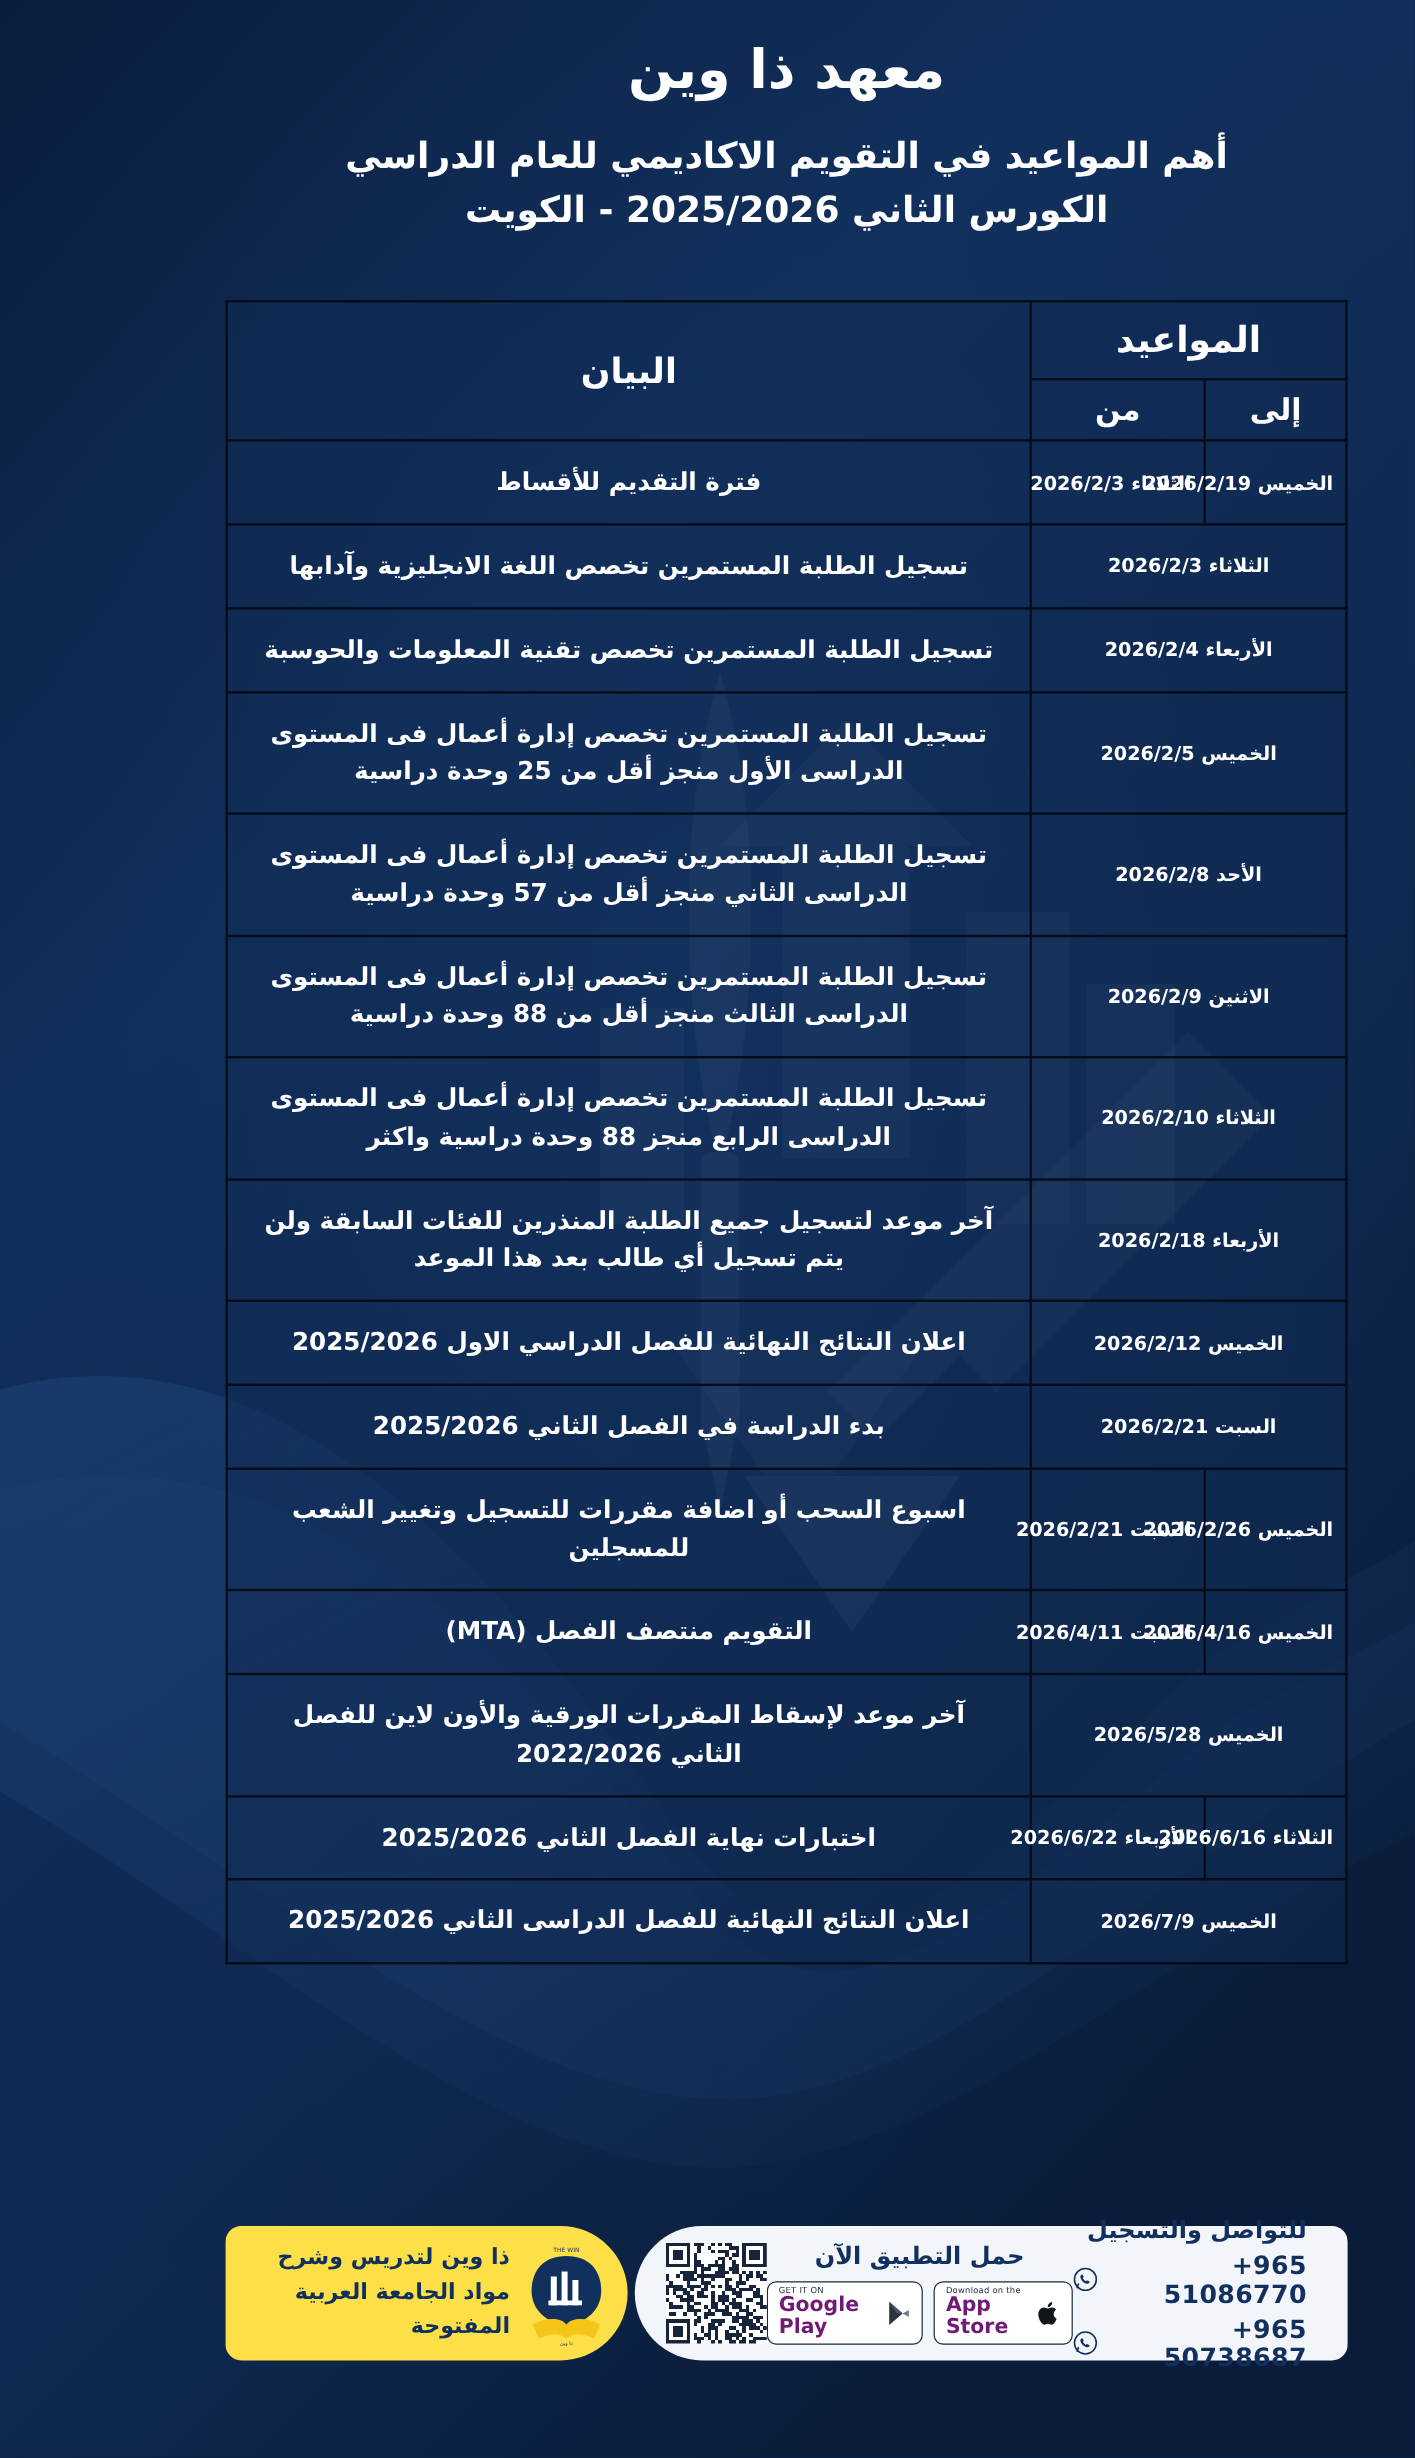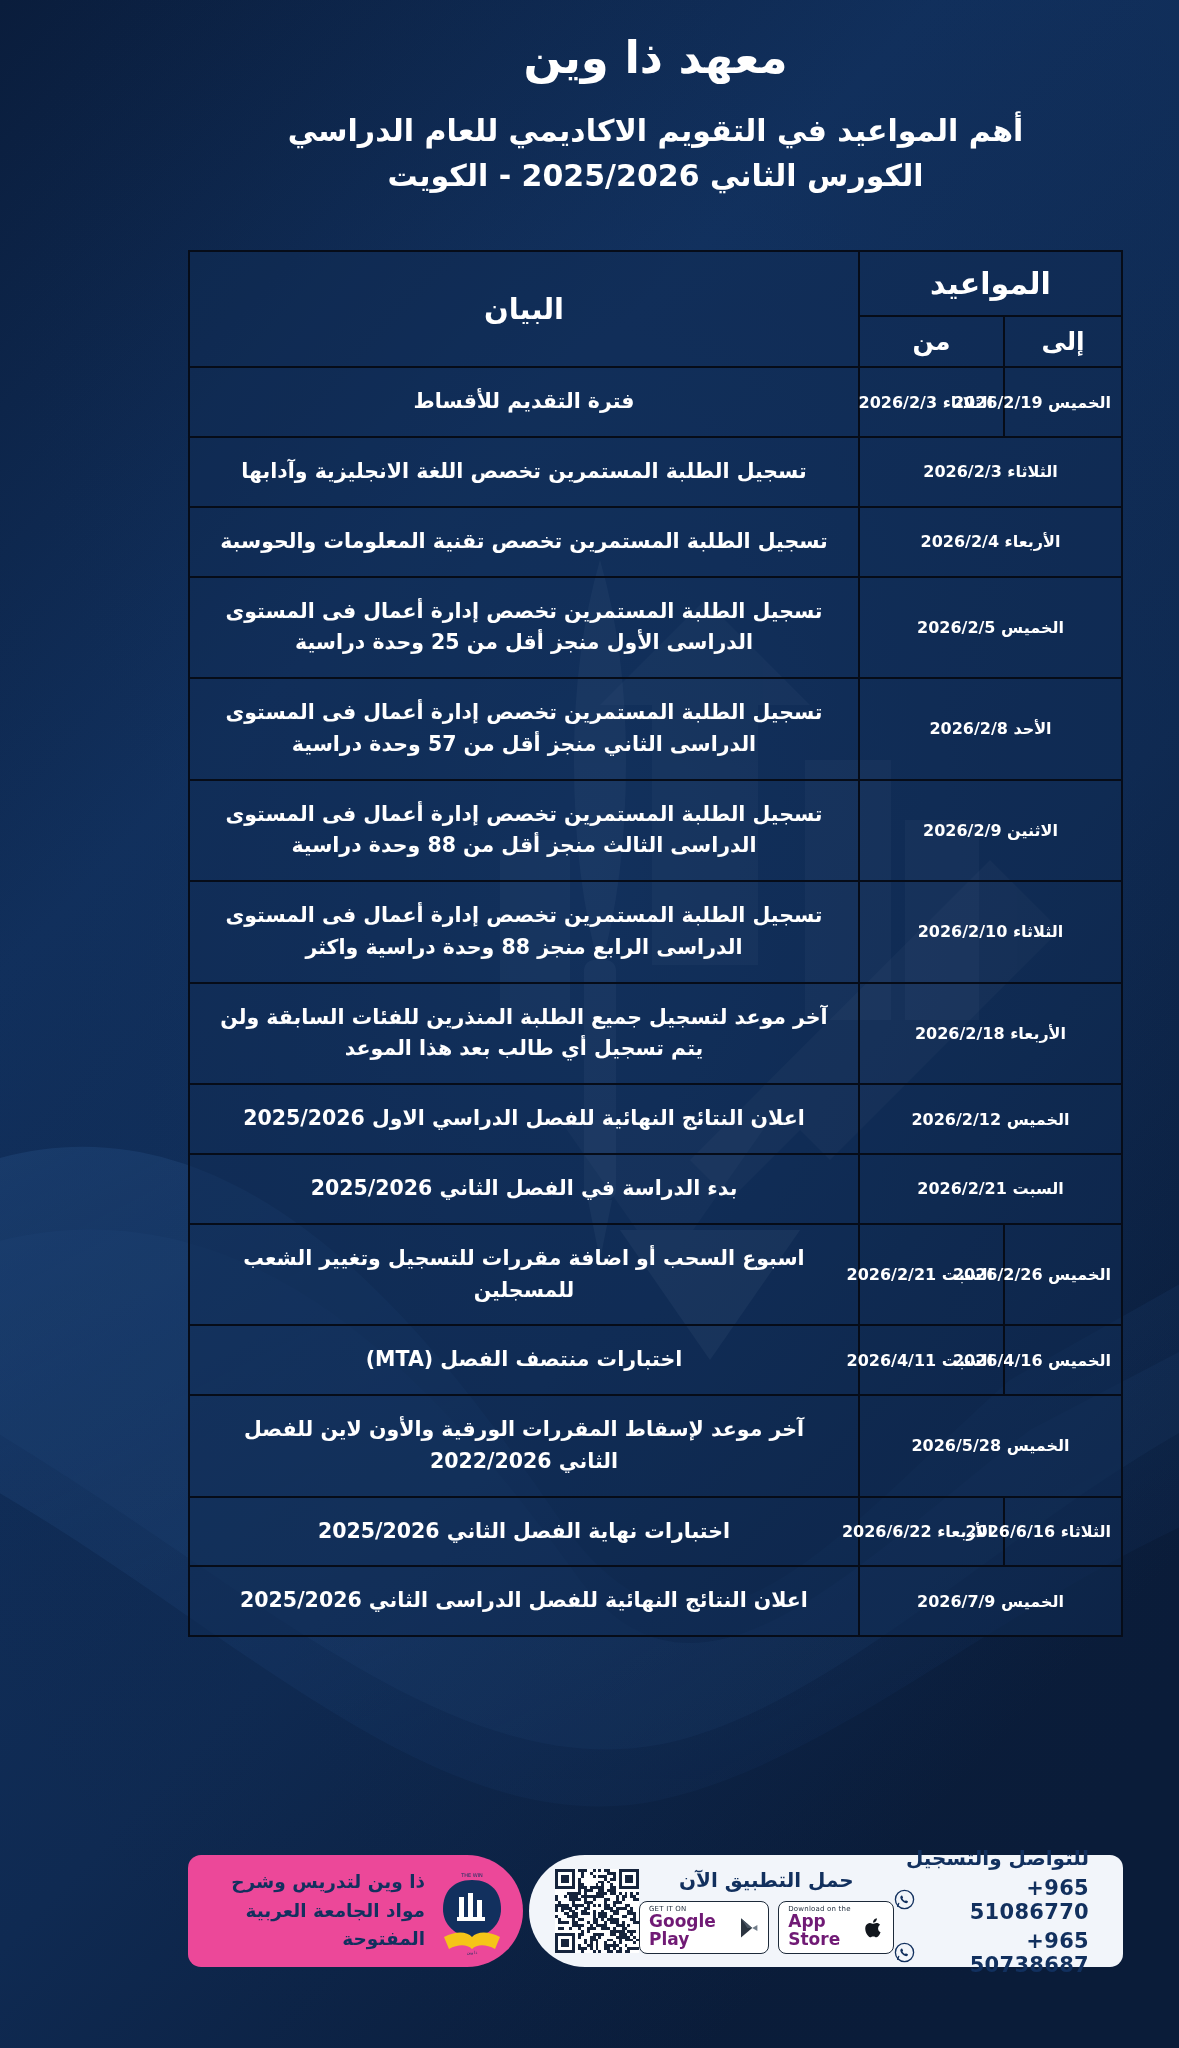--- a/index.html
+++ b/index.html
@@ -84,21 +84,21 @@
     position:absolute;
     left:56px; right:56px;
     top:1855px;
     height:112px;
     display:flex;
     flex-direction:row-reverse;
     align-items:stretch;
     gap:6px;
   }
   .f-right {
-    background:#ec4899;
+    background:#fde047;
     border-radius:14px 60px 60px 14px;
     width:335px;
     display:flex;
     flex-direction:row;
     align-items:center;
     justify-content:flex-start;
     padding:0 16px 0 26px;
     gap:12px;
   }
   .f-left {
@@ -291,21 +291,21 @@
             <td class="desc">بدء الدراسة في الفصل الثاني 2025/2026</td>
           </tr>
           <tr>
             <td class="dt">الخميس 2026/2/26</td>
             <td class="dt">السبت 2026/2/21</td>
             <td class="desc">اسبوع السحب أو اضافة مقررات للتسجيل وتغيير الشعب للمسجلين</td>
           </tr>
           <tr>
             <td class="dt">الخميس 2026/4/16</td>
             <td class="dt">السبت 2026/4/11</td>
-            <td class="desc">اختبارات منتصف الفصل (MTA)</td>
+            <td class="desc">التقويم منتصف الفصل (MTA)</td>
           </tr>
           <tr>
             <td class="dt" colspan="2">الخميس 2026/5/28</td>
             <td class="desc">آخر موعد لإسقاط المقررات الورقية والأون لاين للفصل الثاني 2022/2026</td>
           </tr>
           <tr>
             <td class="dt">الثلاثاء 2026/6/16</td>
             <td class="dt">الأربعاء 2026/6/22</td>
             <td class="desc">اختبارات نهاية الفصل الثاني 2025/2026</td>
           </tr>

